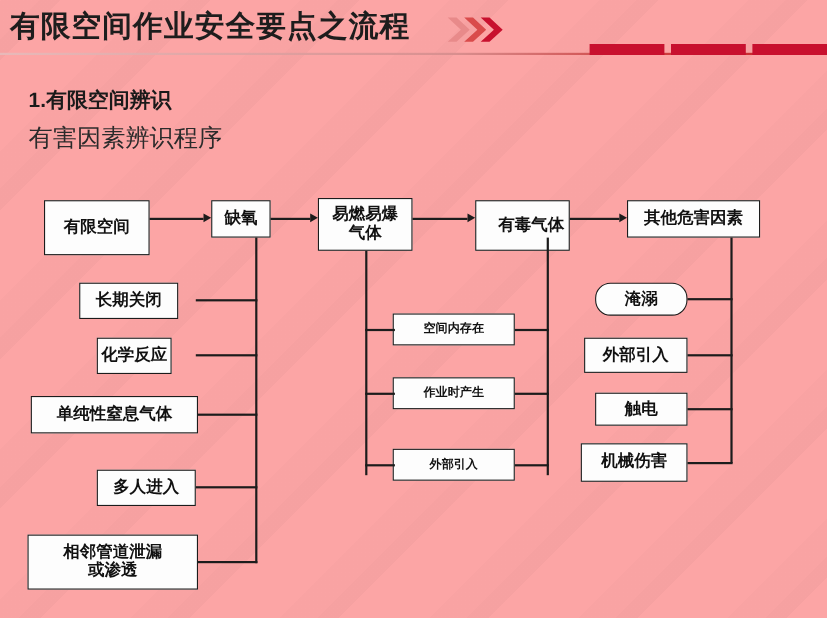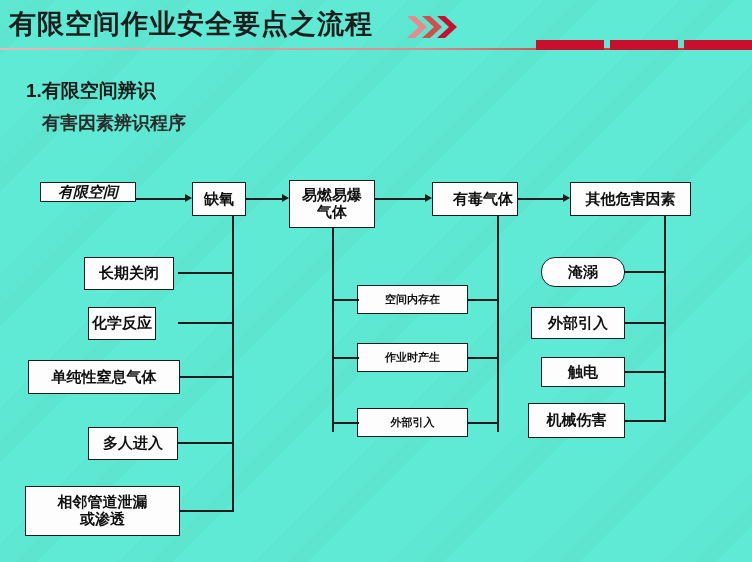--- a/index.html
+++ b/index.html
@@ -5,21 +5,21 @@
   html,body{margin:0;padding:0;}
   body{
     width:752px;height:562px;
     background:#ffffff;
     font-family:"Liberation Sans","DejaVu Sans",sans-serif;
     overflow:hidden;
   }
   #slide{
     position:relative;
     width:752px;height:562px;
-    background:#5eead4;
+    background:#fca5a5;
     overflow:hidden;
   }
   
   #bg-texture{
     position:absolute;inset:0;
     background:repeating-linear-gradient(
       -45deg,
       rgba(0,0,0,0.000) 0px,
       rgba(0,0,0,0.000) 26px,
       rgba(0,0,0,0.022) 26px,
@@ -52,22 +52,22 @@
   #red-block-2{left:610px;width:68px;}
   #red-block-3{left:684px;width:68px;}
 
   
   #section-number-title{
     position:absolute;left:26px;top:78px;
     font-size:19px;font-weight:bold;color:#1a1a1a;
     white-space:nowrap;
   }
   #section-subtitle{
-    position:absolute;left:42px;top:111px;
-    font-size:18px;font-weight:bold;color:#2b2b2b;
+    position:absolute;left:26px;top:111px;
+    font-size:22px;font-weight:normal;color:#2b2b2b;
     white-space:nowrap;
   }
 
   
   #flowchart{position:absolute;left:0;top:0;width:752px;height:562px;}
   .node{
     position:absolute;
     box-sizing:border-box;
     border:1.6px solid #1c1c1c;
     background:#fdfdfd;
@@ -113,46 +113,46 @@
     <div class="red-block" id="red-block-1"></div>
     <div class="red-block" id="red-block-2"></div>
     <div class="red-block" id="red-block-3"></div>
   </div>
 
   <div id="section-number-title">1.有限空间辨识</div>
   <div id="section-subtitle">有害因素辨识程序</div>
 
   <div id="flowchart">
 
-    <div class="node t1" style="left:40px;top:182px;width:96px;height:20px;font-style:italic;">有限空间</div>
+    <div class="node t1" style="left:40px;top:182px;width:96px;height:50px;">有限空间</div>
 
     <div class="node t1" style="left:289px;top:180px;width:86px;height:48px;">易燃易爆
 气体</div>
 
     <div class="node t1" style="left:192px;top:182px;width:54px;height:34px;">缺氧</div>
 
-    <div class="node t1" style="left:432px;top:182px;width:86px;height:34px;padding-left:16px;">有毒气体</div>
+    <div class="node t1" style="left:432px;top:182px;width:86px;height:46px;padding-left:16px;">有毒气体</div>
 
     <div class="node t1" style="left:570px;top:182px;width:121px;height:34px;">其他危害因素</div>
 
     <div class="connector h-line" style="left:136px;top:198px;width:49px;"></div>
     <div class="arrow-head" style="left:185px;top:194px;"></div>
 
     <div class="connector h-line" style="left:246px;top:198px;width:36px;"></div>
     <div class="arrow-head" style="left:282px;top:194px;"></div>
 
     <div class="connector h-line" style="left:375px;top:198px;width:50px;"></div>
     <div class="arrow-head" style="left:425px;top:194px;"></div>
 
     <div class="connector h-line" style="left:518px;top:198px;width:45px;"></div>
     <div class="arrow-head" style="left:563px;top:194px;"></div>
 
     <div class="connector v-line" style="left:232px;top:216px;height:296px;"></div>
 
-    <div class="node t1" style="left:84px;top:257px;width:90px;height:33px;">长期关闭</div>
+    <div class="node t1" style="left:72px;top:257px;width:90px;height:33px;">长期关闭</div>
     <div class="connector h-line" style="left:178px;top:272px;width:56px;"></div>
 
     <div class="node t1" style="left:88px;top:307px;width:68px;height:33px;">化学反应</div>
     <div class="connector h-line" style="left:178px;top:322px;width:56px;"></div>
 
     <div class="node t1" style="left:28px;top:360px;width:152px;height:34px;">单纯性窒息气体</div>
     <div class="connector h-line" style="left:180px;top:376px;width:54px;"></div>
 
     <div class="node t1" style="left:88px;top:427px;width:90px;height:33px;">多人进入</div>
     <div class="connector h-line" style="left:178px;top:442px;width:56px;"></div>

